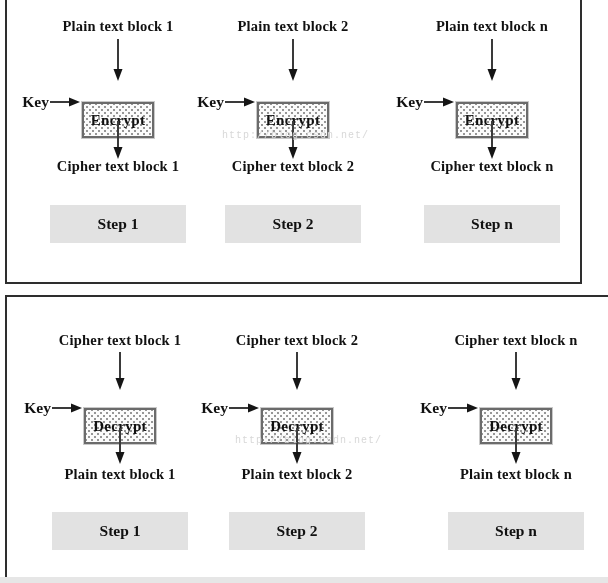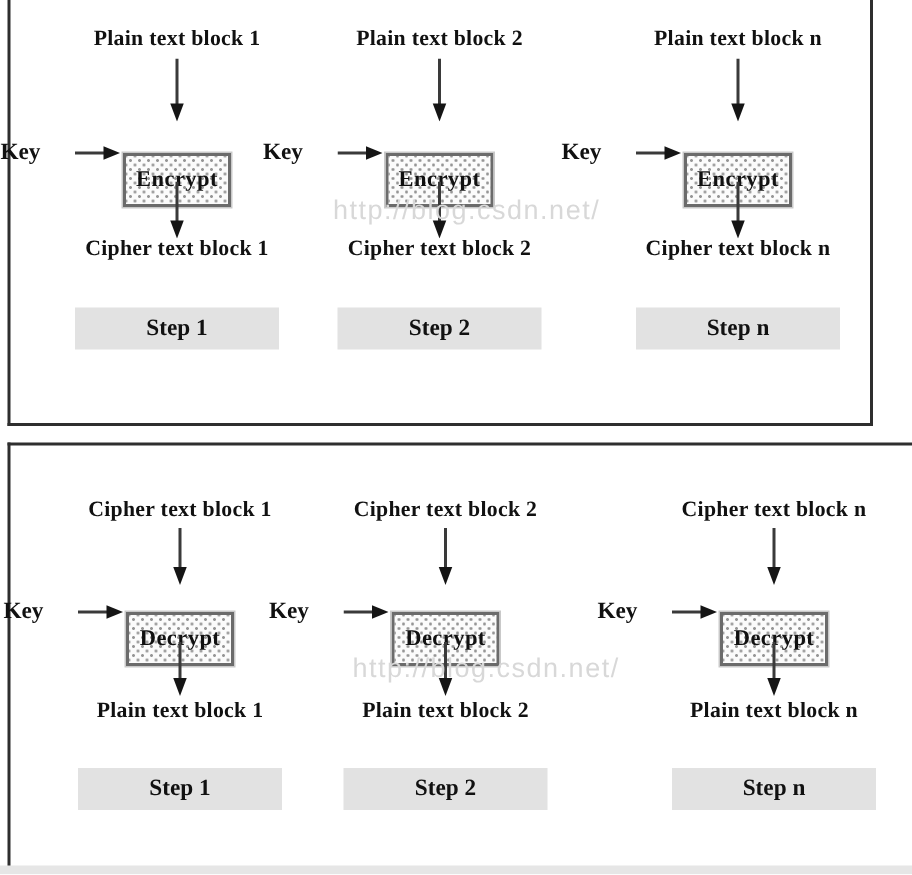--- a/index.html
+++ b/index.html
@@ -42,32 +42,32 @@
     display:flex;align-items:center;justify-content:center;
     font-weight:bold;font-size:15px;color:var(--text);letter-spacing:0.3px;
     background-color:#fbfbfb;
     background-image:
       radial-gradient(circle,#969696 0.8px,rgba(0,0,0,0) 1.1px),
       radial-gradient(circle,#969696 0.8px,rgba(0,0,0,0) 1.1px);
     background-size:6px 6px;background-position:0 0,3px 3px;margin-top:18px;
   }
   .key-group{
     position:absolute;right:calc(50% + 38px);top:50%;transform:translateY(-50%);
-    display:flex;align-items:center;gap:23px;
+    display:flex;align-items:center;gap:1px;
   }
   .key-label{font-weight:bold;font-size:15.5px;color:var(--text);}
   .step-box{
     position:absolute;left:50%;transform:translateX(-50%);
-    width:136px;height:28px;background:var(--step-box-bg);
+    width:136px;height:38px;background:var(--step-box-bg);
     display:flex;align-items:center;justify-content:center;
     font-weight:bold;font-size:15.5px;color:var(--text);
   }
   .watermark{
-    position:absolute;font-family:Liberation Sans, sans-serif;
-    font-size:18px;color:var(--watermark);letter-spacing:1px;white-space:nowrap;
+    position:absolute;font-family:Liberation Mono, monospace;
+    font-size:10px;color:var(--watermark);letter-spacing:1px;white-space:nowrap;
     pointer-events:none;
   }
   .panel-top .watermark{left:215px;top:130px;}
   .panel-bottom .watermark{left:228px;top:138px;}
   .bottom-strip{position:absolute;left:0;top:577px;width:608px;height:6px;background:var(--bottom-strip);}
 
   
   .panel-top .in-label{top:18px;}
   .panel-top .arrow1{top:39px;}
   .panel-top .key-row{top:84px;}

